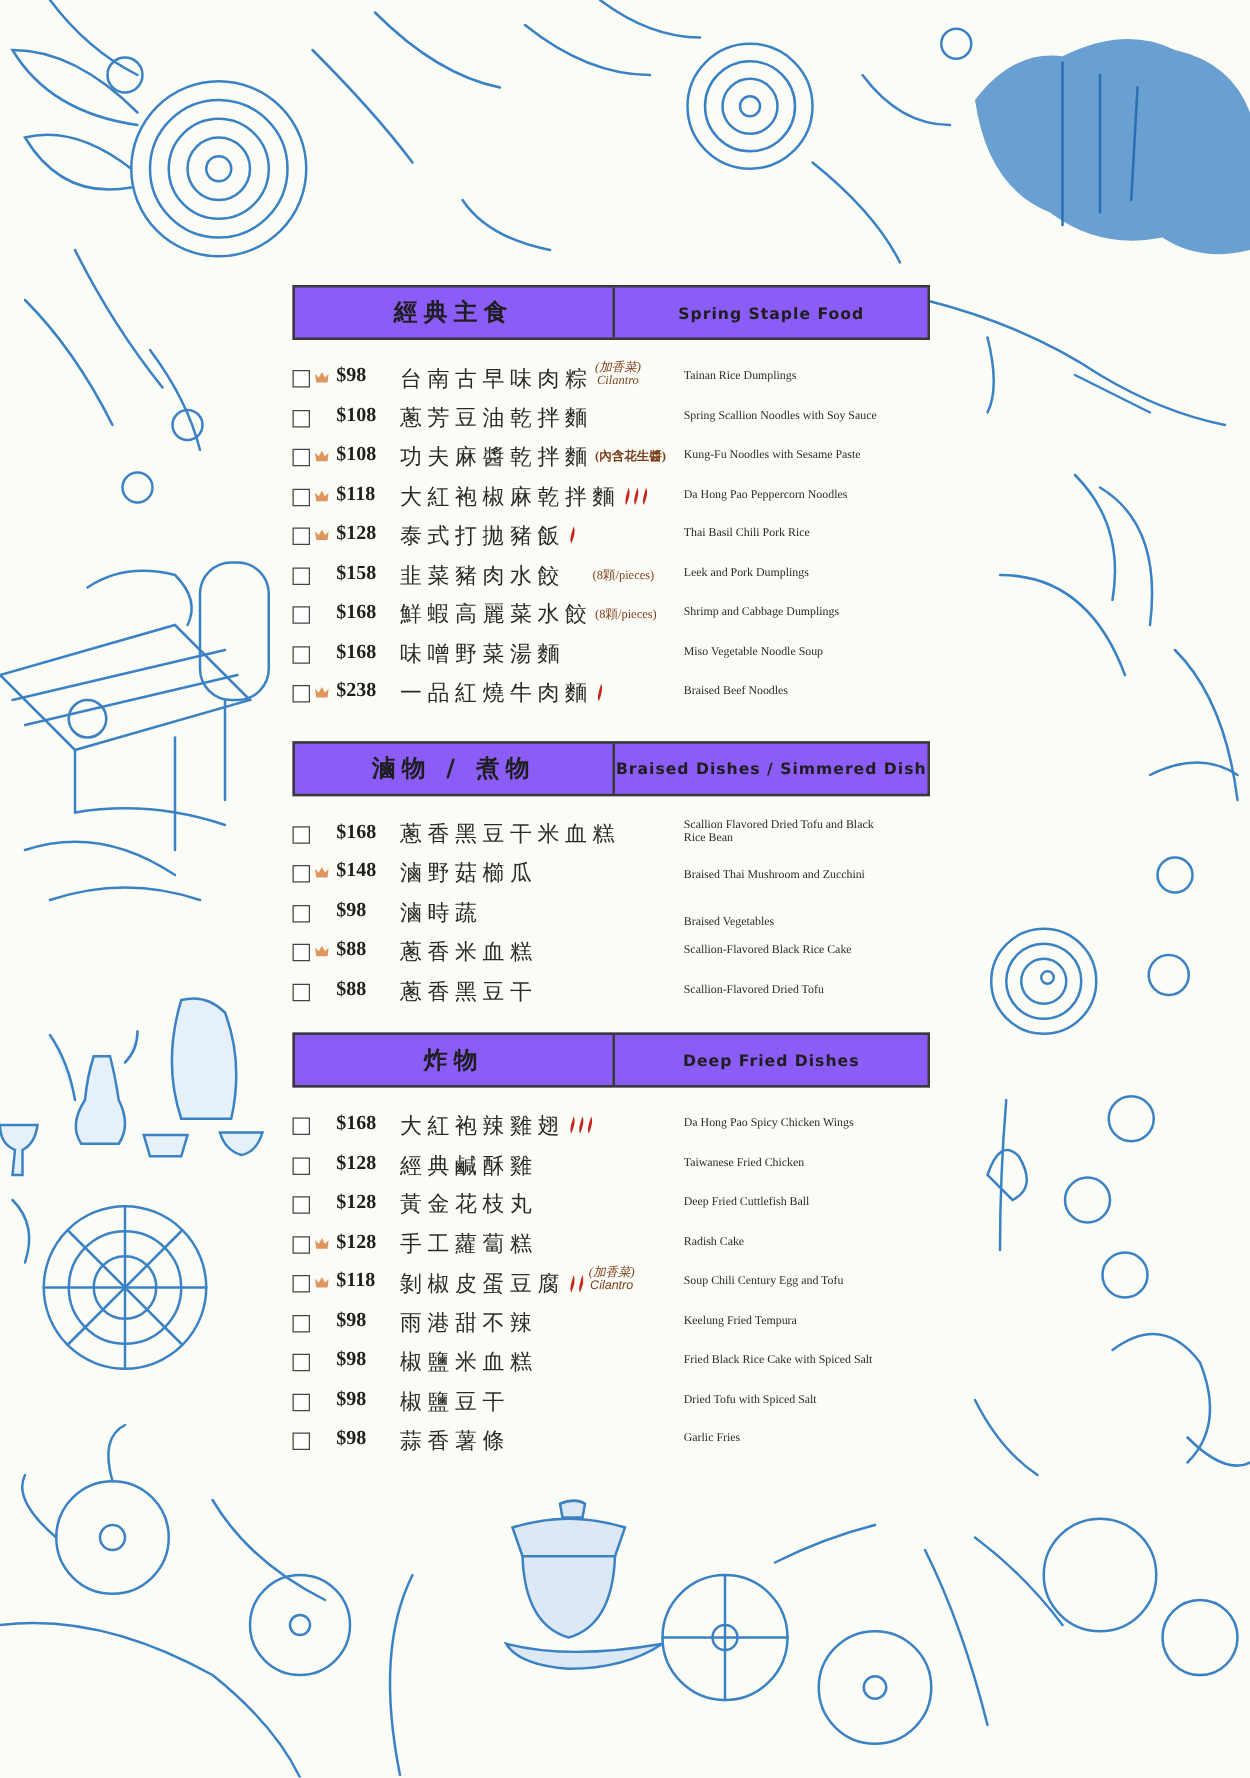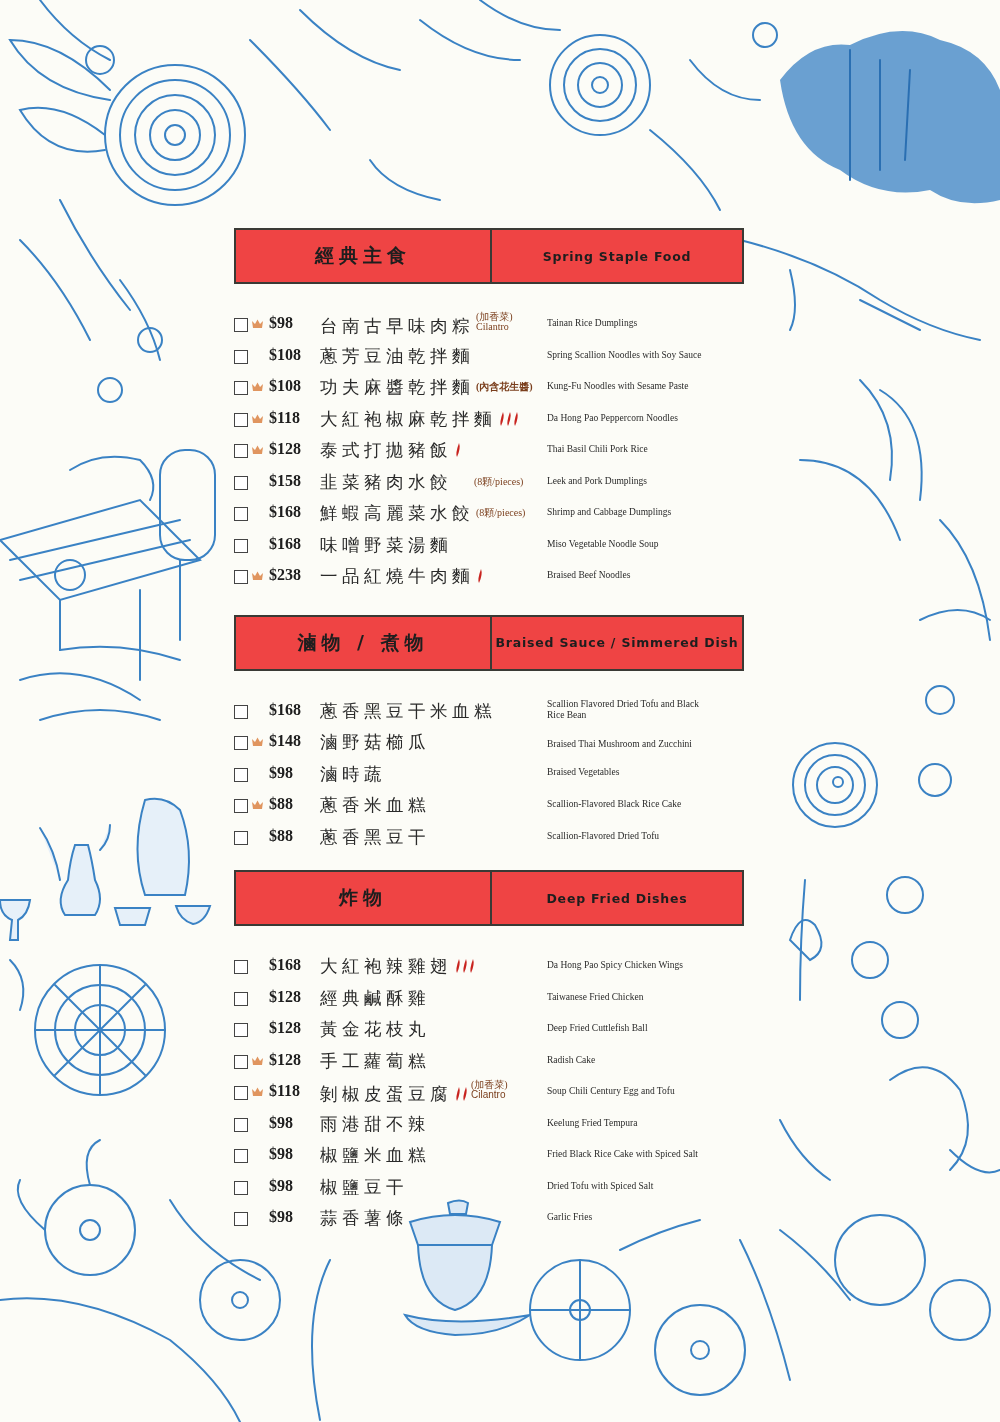--- a/index.html
+++ b/index.html
@@ -6,52 +6,52 @@
   body {
     width: 1000px; height: 1422px; position: relative; overflow: hidden;
     background: #fcfcf7;
     font-family: "DejaVu Serif", serif;
     color: #2a2a2a;
   }
   .deco { position: absolute; left: 0; top: 0; width: 1000px; height: 1422px; pointer-events: none; }
   .menu { position: absolute; left: 234px; top: 228px; width: 510px; }
   .section { margin-bottom: 0; }
   .sec-header {
-    display: flex; height: 56px; border: 2px solid #3a3a35; background: #ef4444;
+    display: flex; height: 44px; border: 2px solid #3a3a35; background: #8b5cf6;
     box-sizing: border-box;
   }
   .sec-zh {
     width: 254px; border-right: 2px solid #3a3a35;
     display: flex; align-items: center; justify-content: center;
     font-family: "DejaVu Serif", serif; font-weight: bold; font-size: 19px; letter-spacing: 5px; color: #1e1e1e;
   }
   .sec-en {
     flex: 1; display: flex; align-items: center; justify-content: center;
     font-family: "DejaVu Sans", sans-serif; font-weight: bold; font-size: 12.5px; letter-spacing: 0.8px; color: #1e1e1e;
   }
-  .items { padding-top: 28px; }
+  .items { padding-top: 18px; }
   .row { position: relative; height: 31.5px; }
   .cb {
     position: absolute; left: 0; top: 6px; width: 14px; height: 14px;
     border: 1.5px solid #444; background: #fff; box-sizing: border-box;
   }
   .crown { position: absolute; left: 18px; top: 7px; width: 11px; height: 10px; }
   .price {
     position: absolute; left: 35px; top: 2px;
     font-family: "Liberation Serif", serif; font-weight: bold; font-size: 16px; color: #1e1e1e;
   }
   .name {
     position: absolute; left: 86px; top: 0px;
     font-family: "DejaVu Serif", serif; font-size: 17.5px; letter-spacing: 4.5px; color: #2a2a2a; white-space: nowrap;
   }
   .note {
     font-family: "Liberation Serif", serif; font-size: 10px; color: #7a3e1c; letter-spacing: 0; vertical-align: 3px; margin-left: 2px;
   }
   .note.bold { font-weight: bold; }
-  .note2 { display: inline-block; line-height: 10px; vertical-align: 2px; margin-left: 2px; font-size: 10px; color: #7a3e1c; letter-spacing: 0; font-family: "Liberation Serif", serif; }
+  .note2 { display: inline-block; text-align: center; line-height: 10px; vertical-align: 2px; margin-left: 2px; font-size: 10px; color: #7a3e1c; letter-spacing: 0; font-family: "Liberation Serif", serif; font-style: italic; }
   .note2 .b { font-family: "Liberation Sans", sans-serif; }
   .chili { display: inline-block; vertical-align: -2px; margin-left: 2px; }
   .en {
     position: absolute; left: 313px; top: 6px; width: 200px;
     font-family: "Liberation Serif", serif; font-size: 9.5px; color: #2a2a2a; line-height: 11px;
   }
   .sub-zh {
     position: absolute; left: 86px; top: 21px;
     font-family: "DejaVu Serif", serif; font-weight: bold; font-size: 9px; color: #7a3e1c; letter-spacing: 0.5px; white-space: nowrap;
   }
@@ -296,21 +296,21 @@
         <div class="en">Braised Beef Noodles</div>
       </div>
     </div>
   </div>
 
   <div style="height:19px"></div>
 
   <div class="section">
     <div class="sec-header">
       <div class="sec-zh">滷物 / 煮物</div>
-      <div class="sec-en">Braised Sauce / Simmered Dish</div>
+      <div class="sec-en">Braised Dishes / Simmered Dish</div>
     </div>
     <div class="items">
       <div class="row">
         <div class="cb"></div>
         <div class="price">$168</div>
         <div class="name">蔥香黑豆干米血糕</div>
         <div class="en" style="top:0;width:160px">Scallion Flavored Dried Tofu and Black Rice Bean</div>
       </div>
       <div class="row">
         <div class="cb"></div>
@@ -318,21 +318,21 @@
             <path d="M0 2 L3 5 L5.5 0.5 L8 5 L11 2 L10 9 L1 9 Z" fill="#e0955f"></path>
           </svg>
         <div class="price">$148</div>
         <div class="name">滷野菇櫛瓜</div>
         <div class="en" style="top:9px">Braised Thai Mushroom and Zucchini</div>
       </div>
       <div class="row">
         <div class="cb"></div>
         <div class="price">$98</div>
         <div class="name">滷時蔬</div>
-        <div class="en" style="top:5px">Braised Vegetables</div>
+        <div class="en" style="top:15px">Braised Vegetables</div>
       </div>
       <div class="row">
         <div class="cb"></div>
         <svg class="crown" viewBox="0 0 11 10">
             <path d="M0 2 L3 5 L5.5 0.5 L8 5 L11 2 L10 9 L1 9 Z" fill="#e0955f"></path>
           </svg>
         <div class="price">$88</div>
         <div class="name">蔥香米血糕</div>
         <div class="en">Scallion-Flavored Black Rice Cake</div>
       </div>

